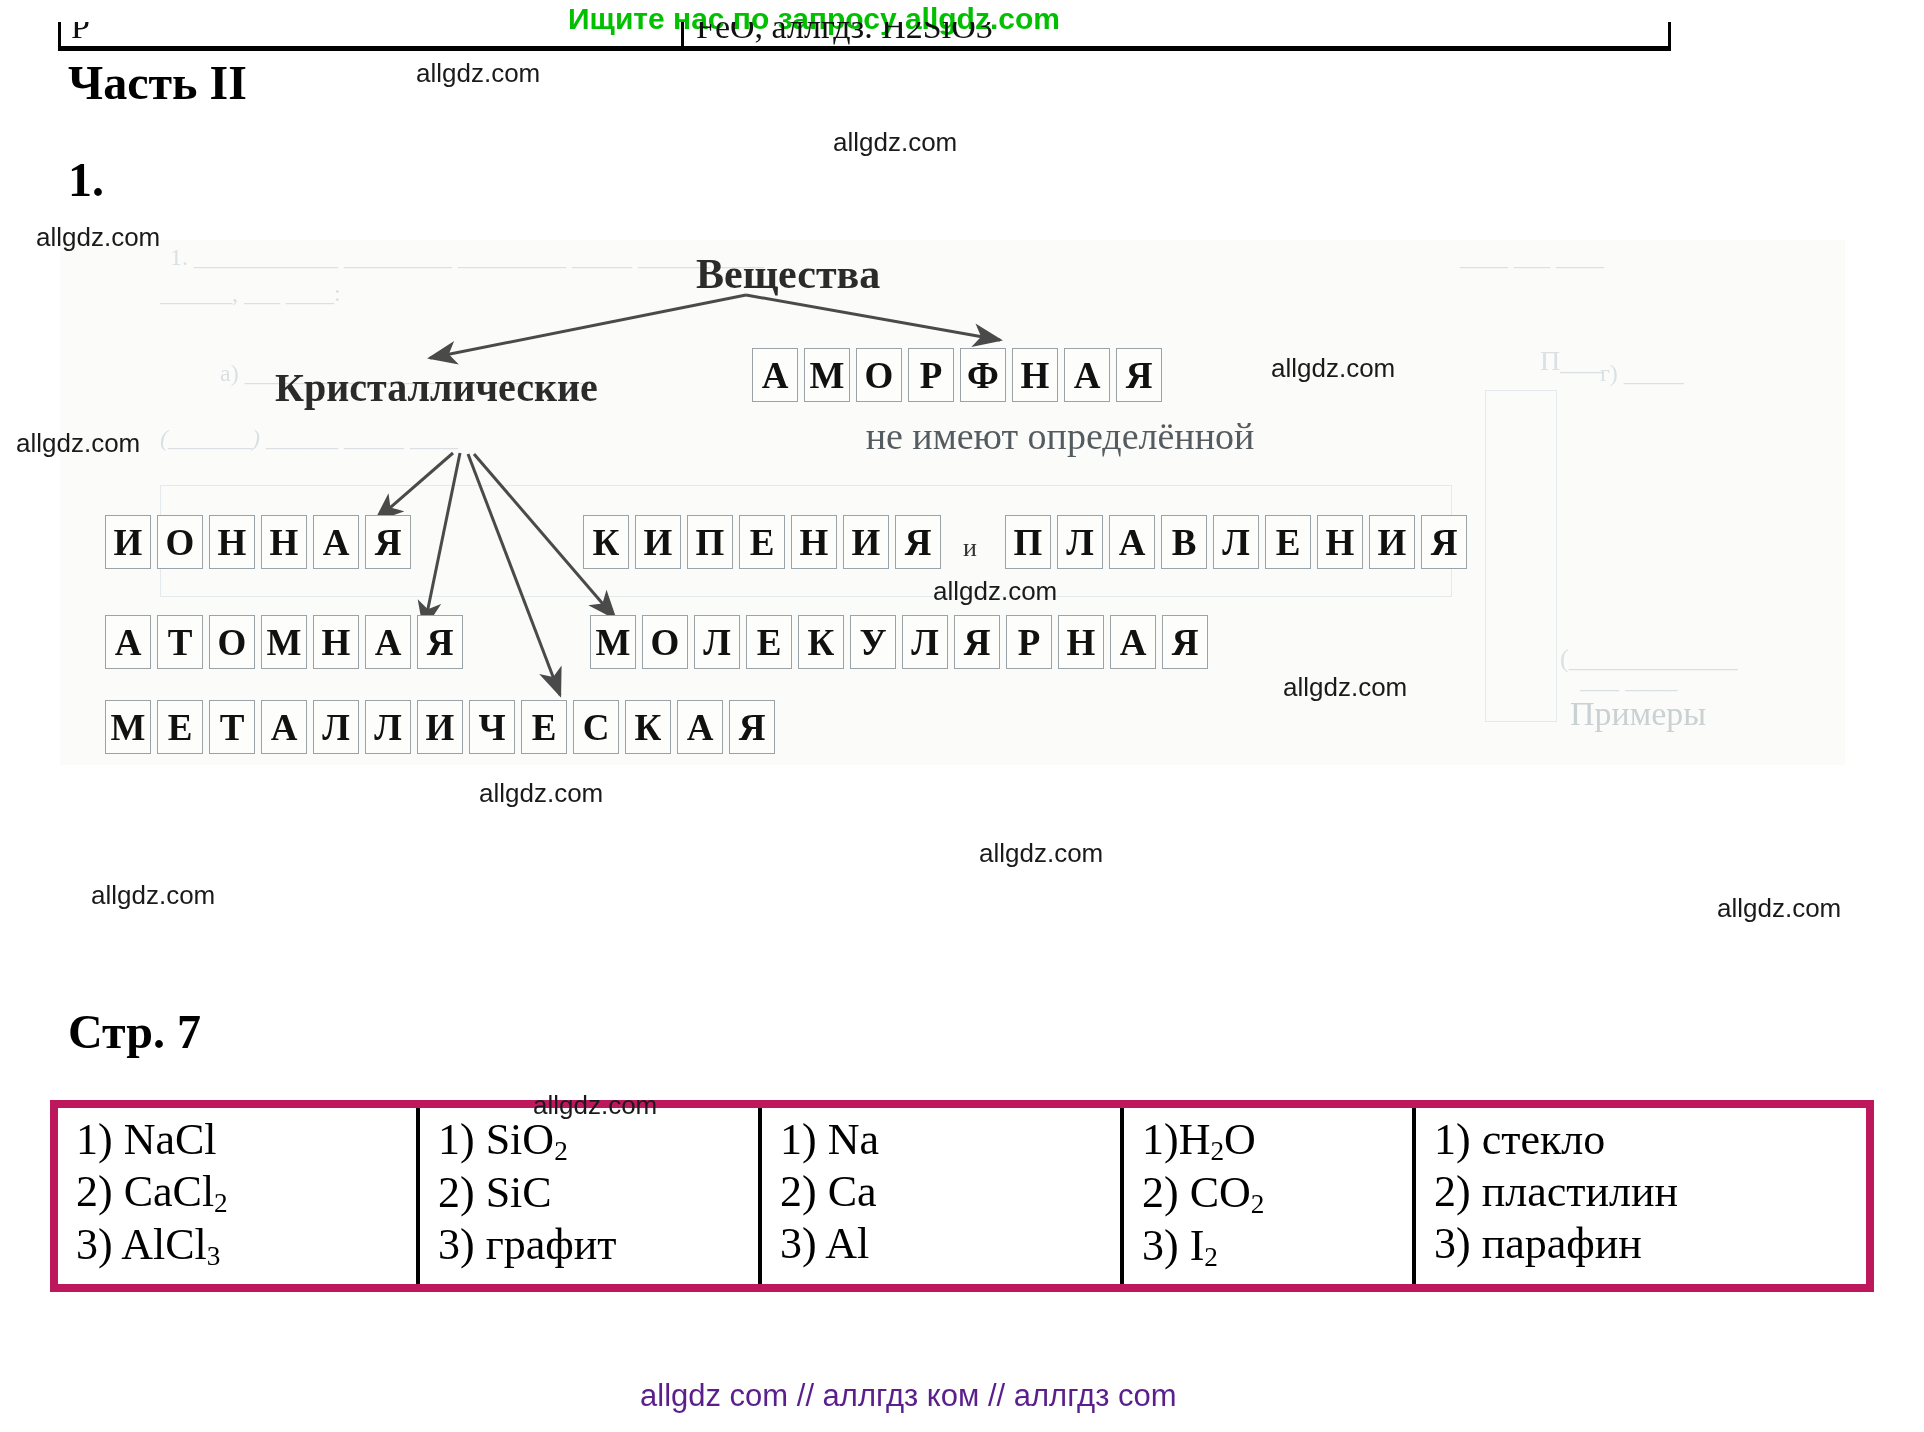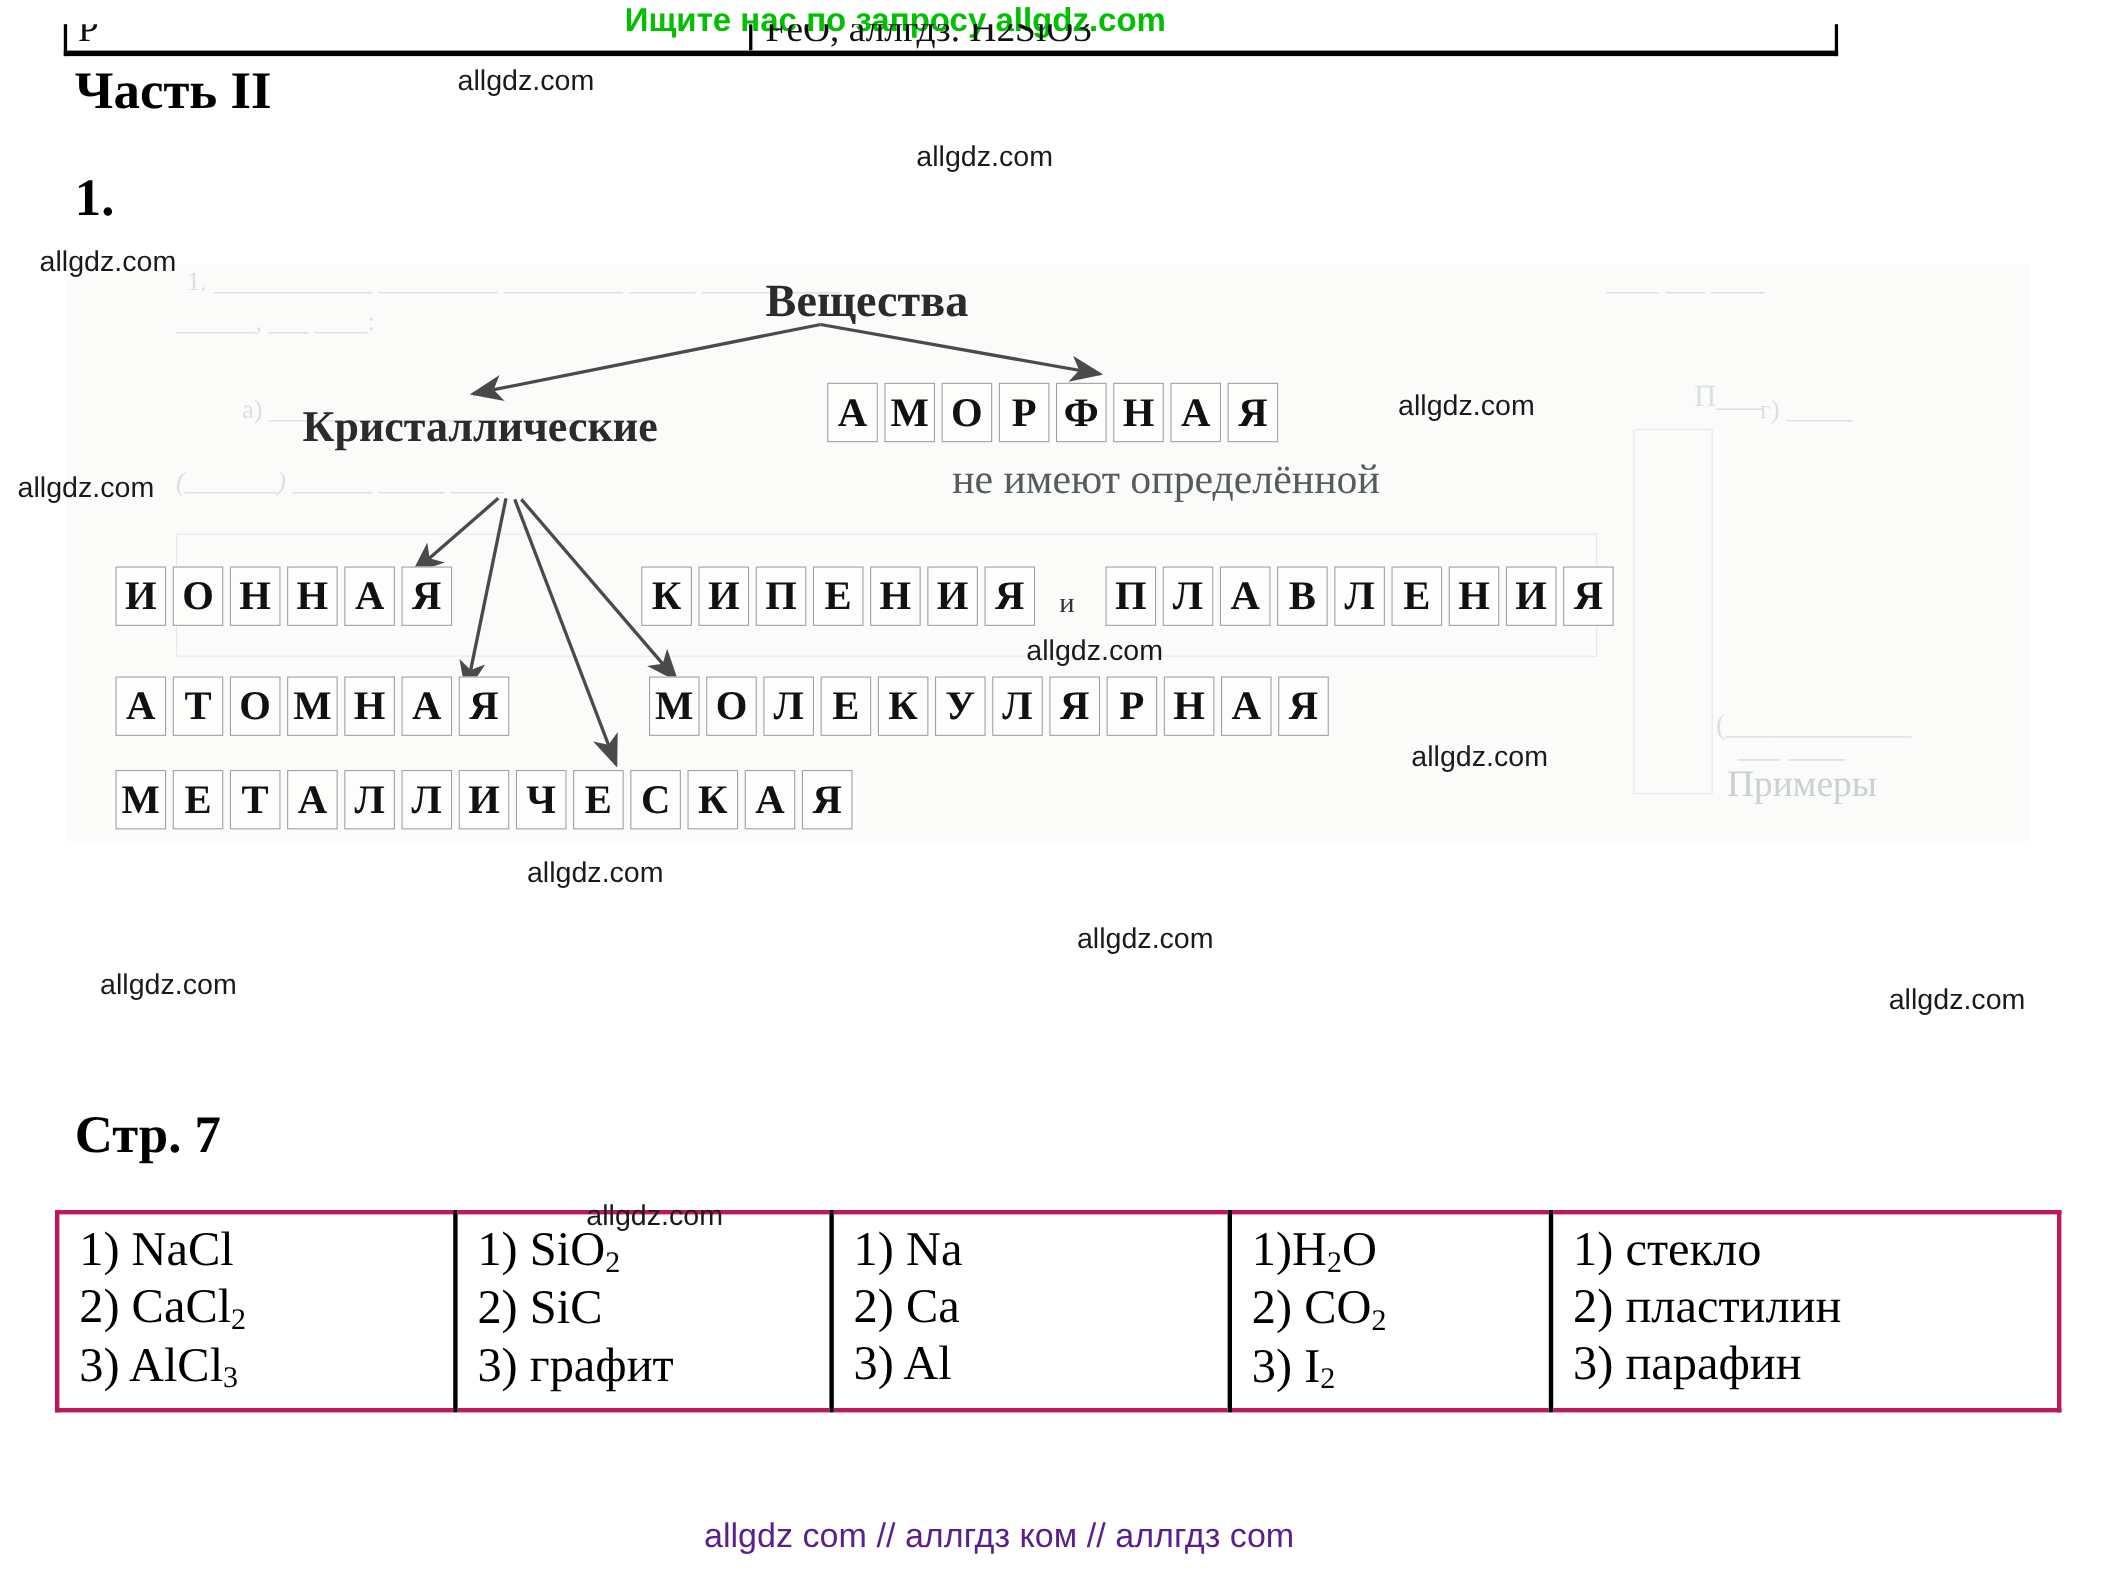--- a/index.html
+++ b/index.html
@@ -152,21 +152,21 @@
     padding-bottom: 4px;
     box-sizing: border-box;
   }
 
   
   #answer-table {
     position: absolute;
     left: 50px;
     top: 1100px;
     width: 1824px;
-    border: 4px solid #be185d;
+    border: 8px solid #be185d;
     border-collapse: collapse;
     table-layout: fixed;
     background: #fff;
   }
   #answer-table td {
     border-right: 4px solid #000;
     vertical-align: top;
     padding: 6px 0 10px 18px;
     font-family: "Liberation Serif", serif;
     font-size: 44px;

